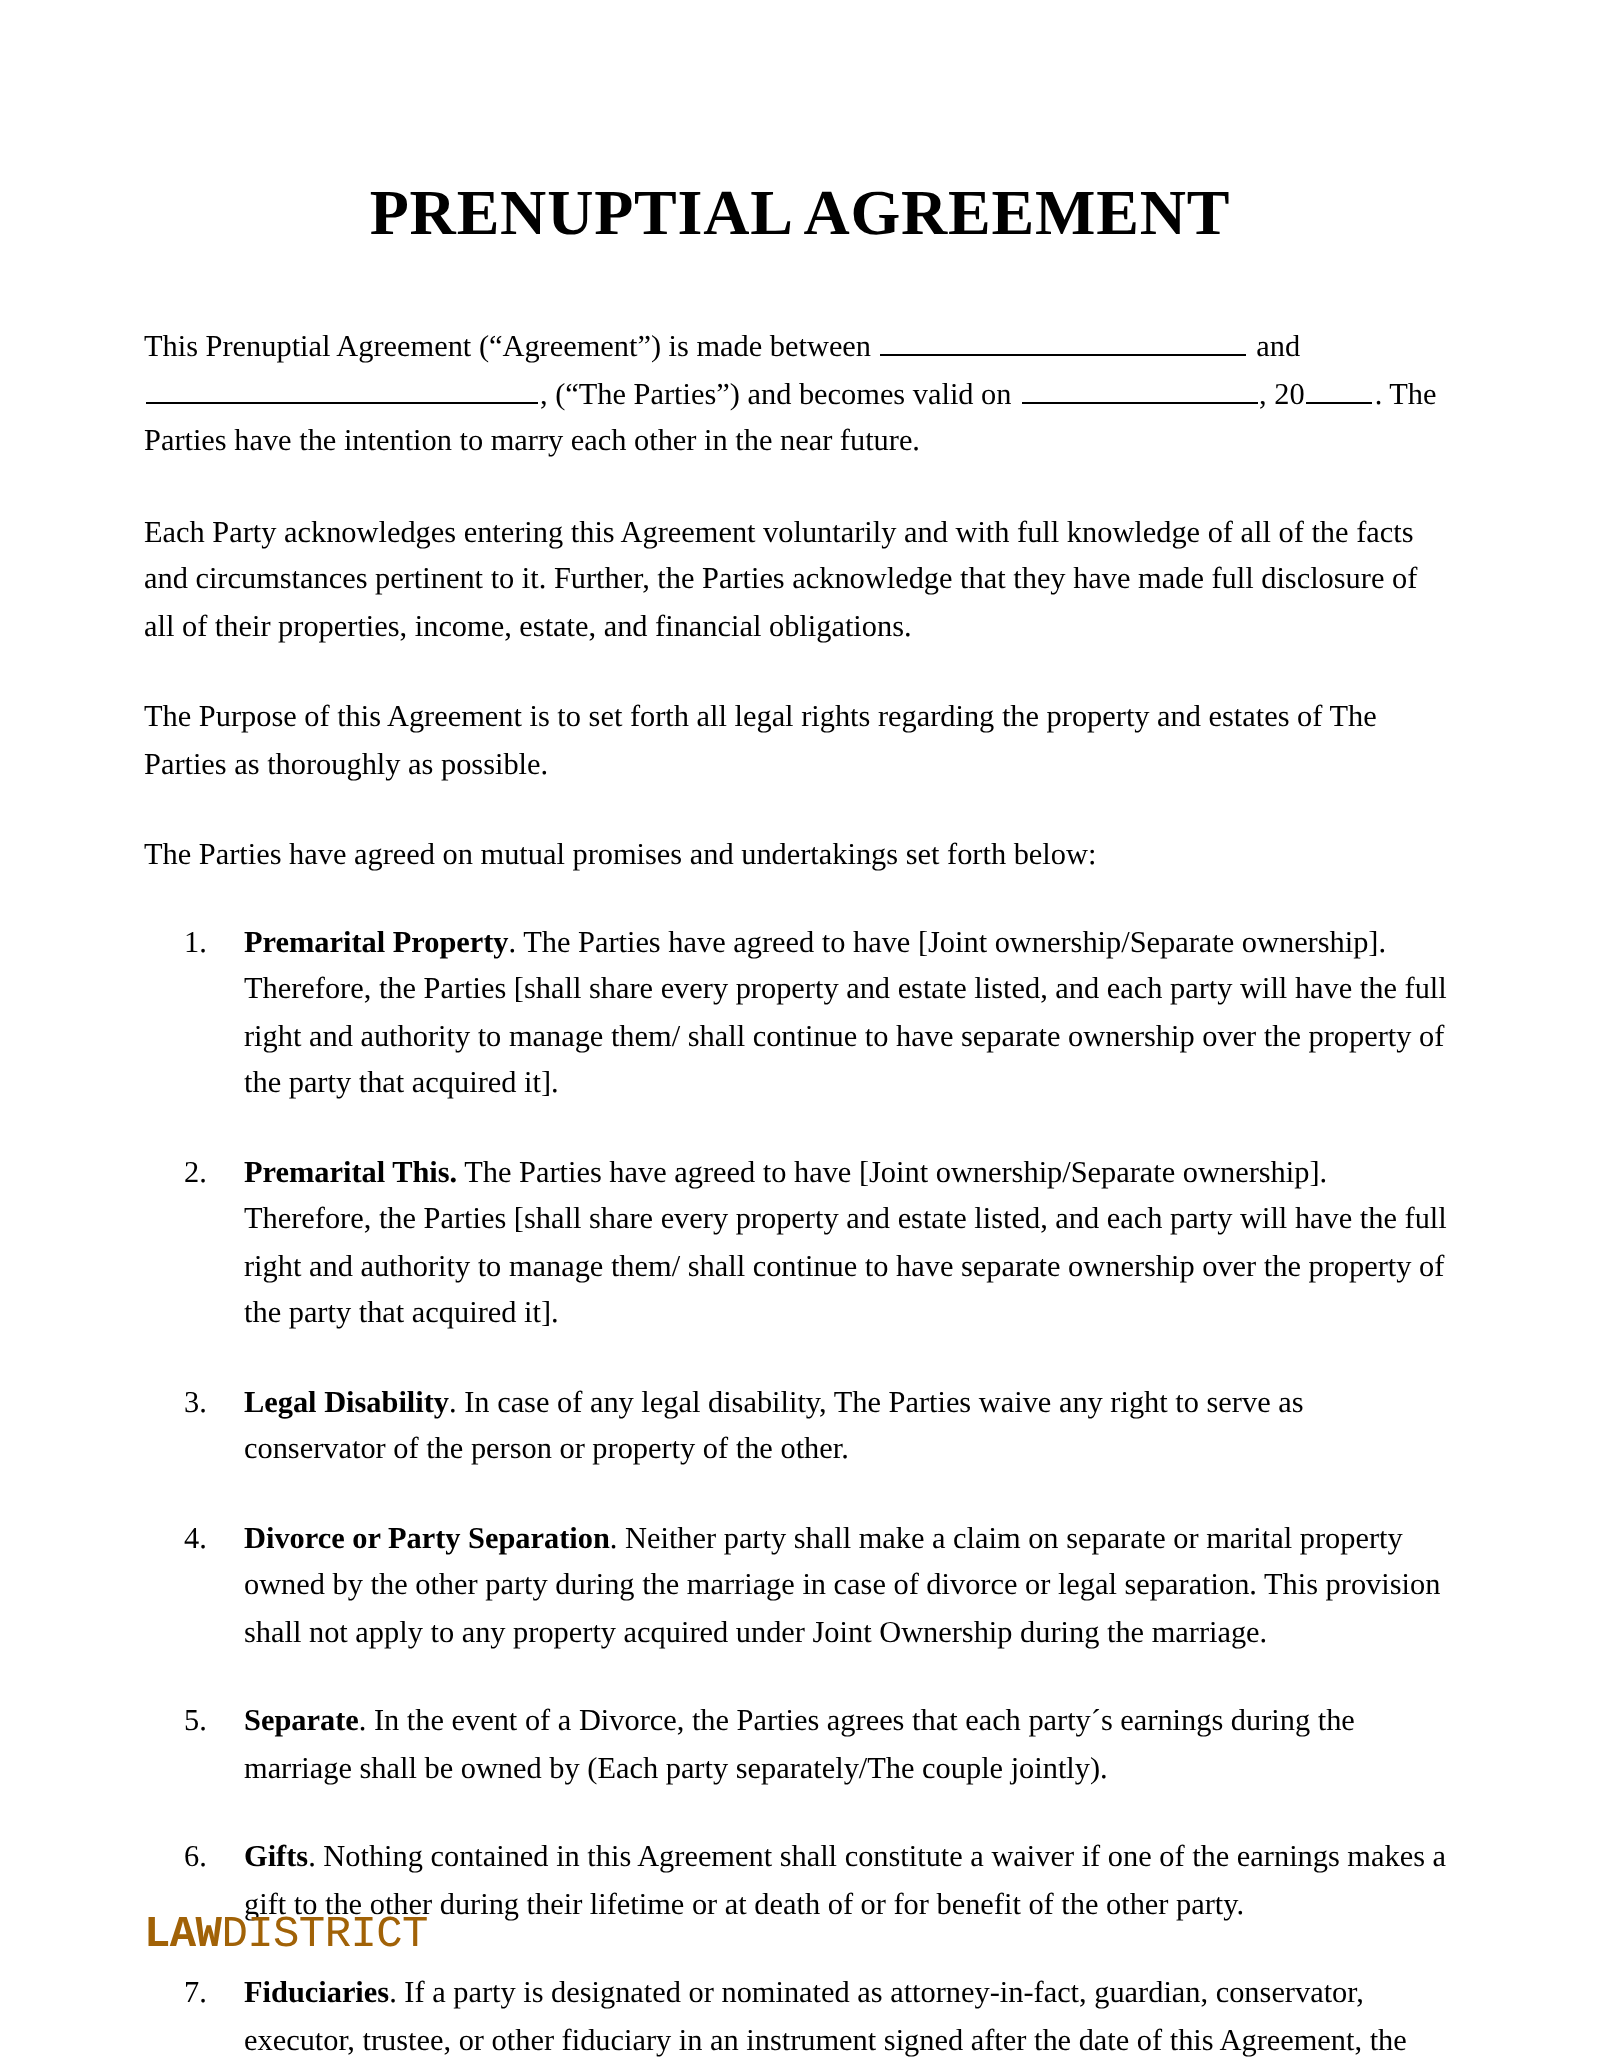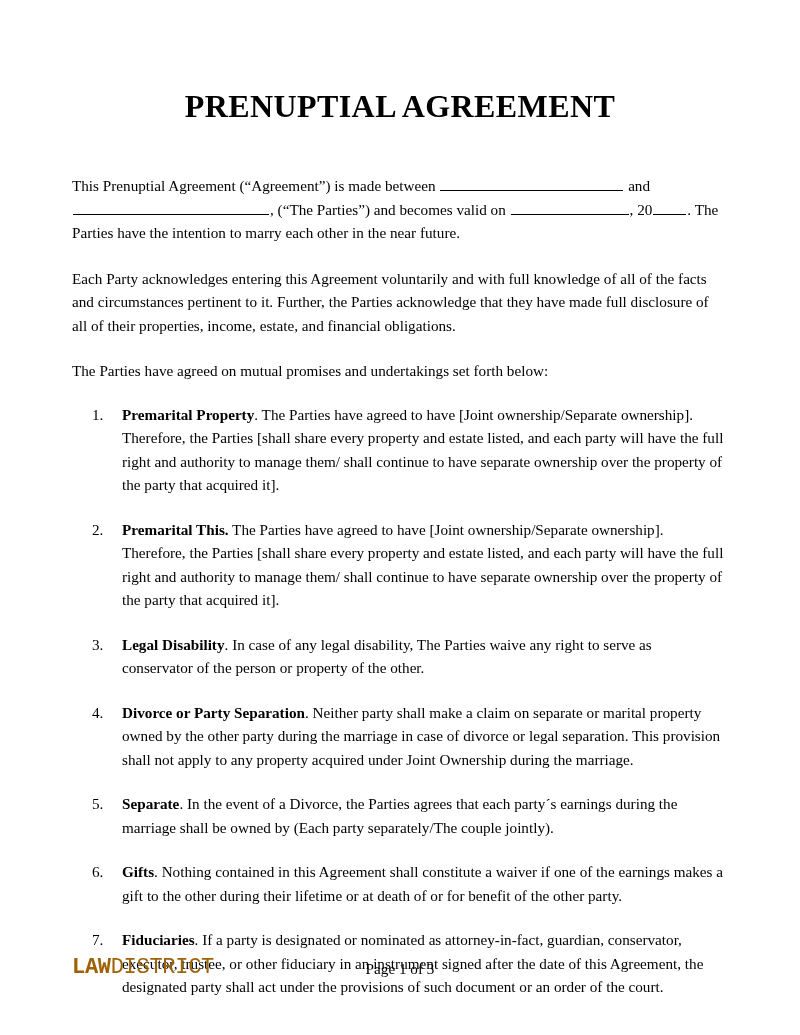--- a/index.html
+++ b/index.html
@@ -35,21 +35,21 @@
 
   
   .body-wrap {
     position: absolute;
     top: 162px;
     left: 72px;
     width: 654px;
   }
 
   p.para {
-    margin: 12px 0 22px 0;
+    margin: 0 0 22px 0;
     font-size: 15.2px;
     line-height: 23.5px;
     text-align: left;
   }
   p.para.tight { margin-bottom: 20px; }
 
   
   .blank {
     display: inline-block;
     border-bottom: 1px solid #000;
@@ -125,20 +125,21 @@
 <div class="page">
 
   <h1 class="doc-title">PRENUPTIAL AGREEMENT</h1>
 
   <div class="body-wrap">
 
     <p class="para"><span>This Prenuptial Agreement (“Agreement”) is made between </span><span class="blank w-long"></span><span> and </span><span class="blank w-long2"></span><span>, (“The Parties”) and becomes valid on </span><span class="blank w-mid"></span><span>, 20</span><span class="blank w-short"></span><span>. The Parties have the intention to marry each other in the near future.</span></p>
 
     <p class="para">Each Party acknowledges entering this Agreement voluntarily and with full knowledge of all of the facts and circumstances pertinent to it. Further, the Parties acknowledge that they have made full disclosure of all of their properties, income, estate, and financial obligations.</p>
 
+    <p class="para">The Purpose of this Agreement is to set forth all legal rights regarding the property and estates of The Parties as thoroughly as possible.</p>
 
     <p class="para tight">The Parties have agreed on mutual promises and undertakings set forth below:</p>
 
     <ol class="clauses">
       <li>
         <span class="num">1.</span><span class="lead">Premarital Property</span><span>. The Parties have agreed to have [Joint ownership/Separate ownership]. Therefore, the Parties [shall share every property and estate listed, and each party will have the full right and authority to manage them/ shall continue to have separate ownership over the property of the party that acquired it].</span>
       </li>
       <li>
         <span class="num">2.</span><span class="lead">Premarital This.</span><span> The Parties have agreed to have [Joint ownership/Separate ownership]. Therefore, the Parties [shall share every property and estate listed, and each party will have the full right and authority to manage them/ shall continue to have separate ownership over the property of the party that acquired it].</span>
       </li>
@@ -156,16 +157,15 @@
       </li>
       <li>
         <span class="num">7.</span><span class="lead">Fiduciaries</span><span>. If a party is designated or nominated as attorney-in-fact, guardian, conservator, executor, trustee, or other fiduciary in an instrument signed after the date of this Agreement, the designated party shall act under the provisions of such document or an order of the court.</span>
       </li>
     </ol>
 
   </div>
 
   <div class="footer">
     <div class="logo"><span class="logo-bold">LAW</span><span class="logo-light">DISTRICT</span></div>
-    <div class="page-number">Page 1 of 3</div>
   </div>
 
 </div>
 
 </body></html>

